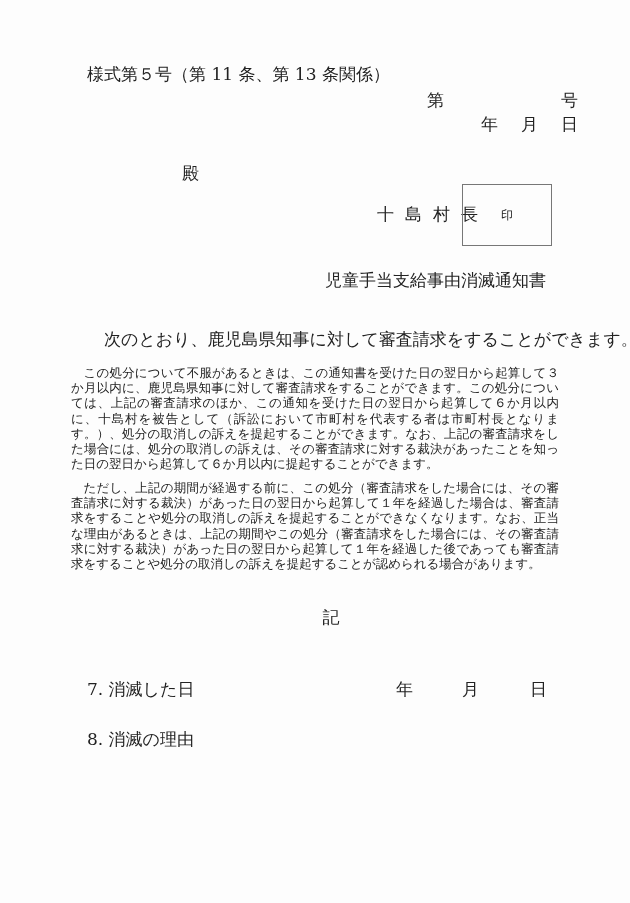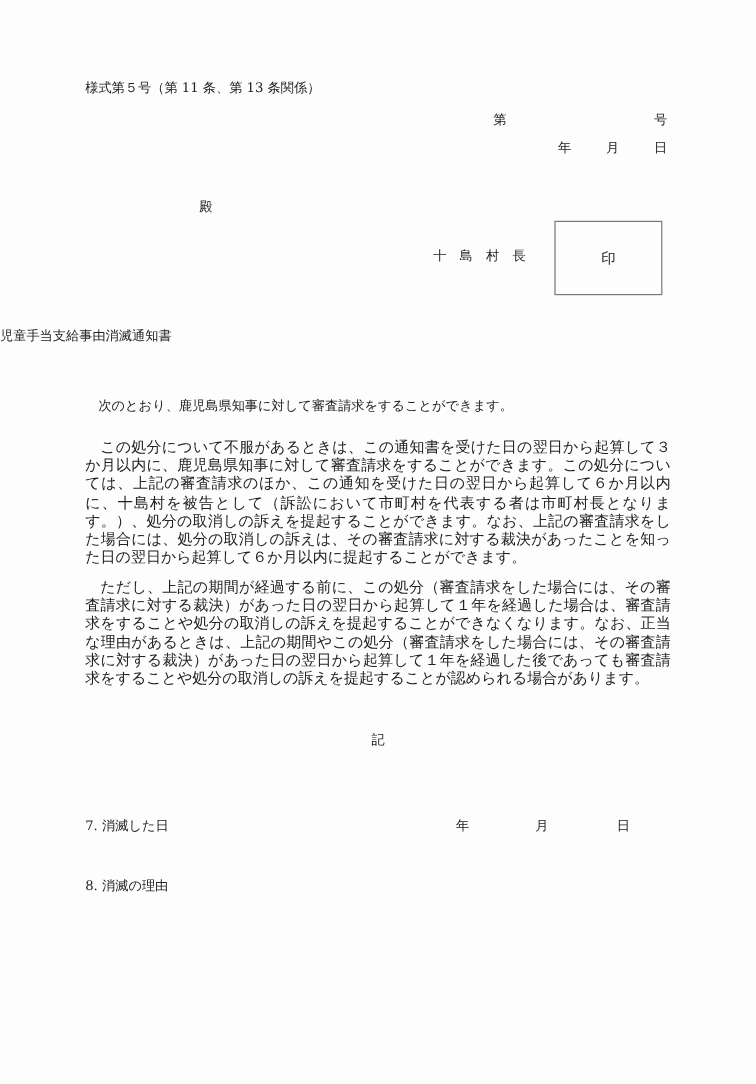--- a/index.html
+++ b/index.html
@@ -1,35 +1,35 @@
 <!DOCTYPE html>
 <html><head>
 <meta charset="utf-8">
 <style>
   html, body { margin: 0; padding: 0; background: #fdfdfd; }
   body { width: 630px; height: 903px; position: relative; overflow: hidden;
          font-family: "DejaVu Serif", "Liberation Serif", serif; color: #222; }
   .abs { position: absolute; white-space: nowrap; }
-  .t { font-size: 11px; line-height: 16px; }
+  .t { font-size: 17px; line-height: 16px; margin-left: 16px; }
   .form-no { left: 71px; top: 66px; }
   .issue-dai { left: 411px; top: 92px; }
   .issue-go { left: 545px; top: 92px; }
   .d-year { left: 465px; top: 116px; }
   .d-month { left: 505px; top: 116px; }
   .d-day { left: 545px; top: 116px; }
   .dono { left: 166px; top: 165px; }
   .mayor { left: 361px; top: 206px; letter-spacing: 11px; text-align: center; }
   .stamp { left: 462px; top: 184px; width: 88px; height: 60px; border: 1px solid #777;
            display: flex; align-items: center; justify-content: center; font-size: 12px; }
-  .title { left: 0; width: 530px; top: 272px; text-align: left; }
+  .title { left: 0; width: 530px; top: 272px; text-align: right; }
   .lead { left: 71px; top: 331px; }
   .para { left: 71px; width: 488px; white-space: normal; font-size: 12.5px; line-height: 15.2px;
           text-align: justify; text-indent: 1em; margin: 0; }
   .p1 { top: 365px; }
-  .p2 { top: 481px; }
+  .p2 { top: 481px; font-family: Liberation Serif, serif; }
   .ki { left: 0; width: 630px; top: 609px; text-align: center; }
   .item1 { left: 71px; top: 681px; }
   .item1-y { left: 380px; top: 681px; }
   .item1-m { left: 446px; top: 681px; }
   .item1-d { left: 514px; top: 681px; }
   .item2 { left: 71px; top: 731px; }
 </style>
 </head>
 <body>
 

